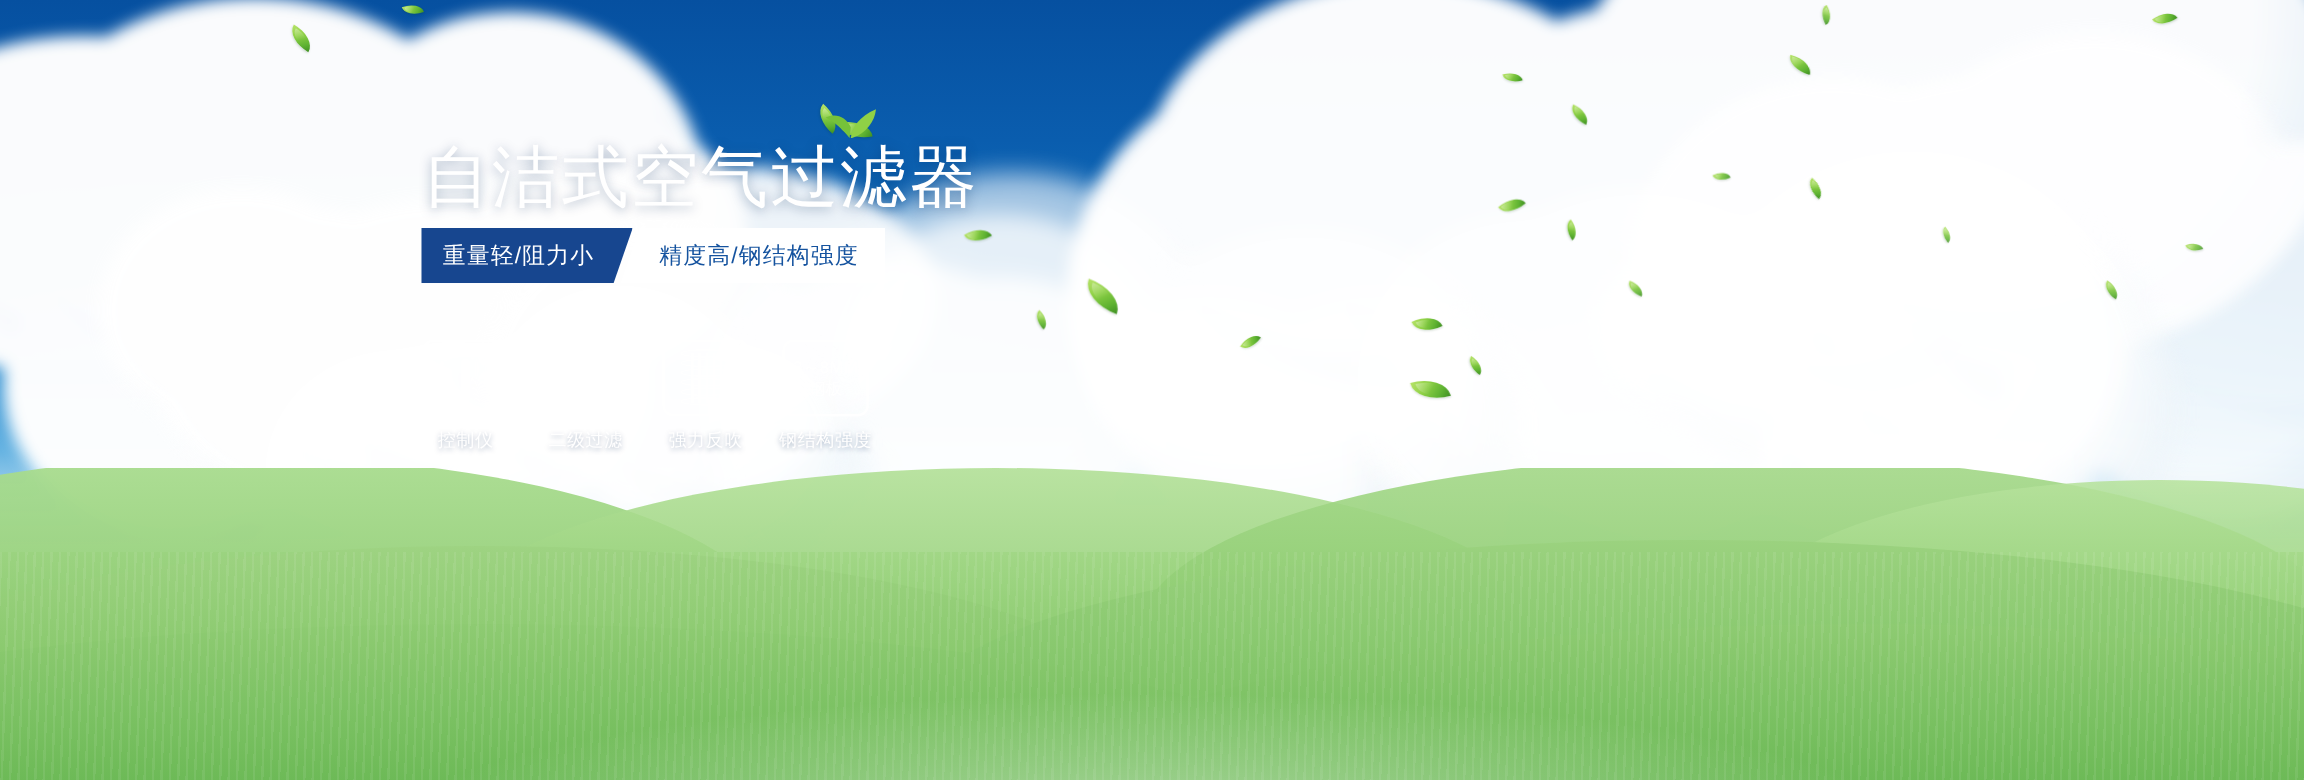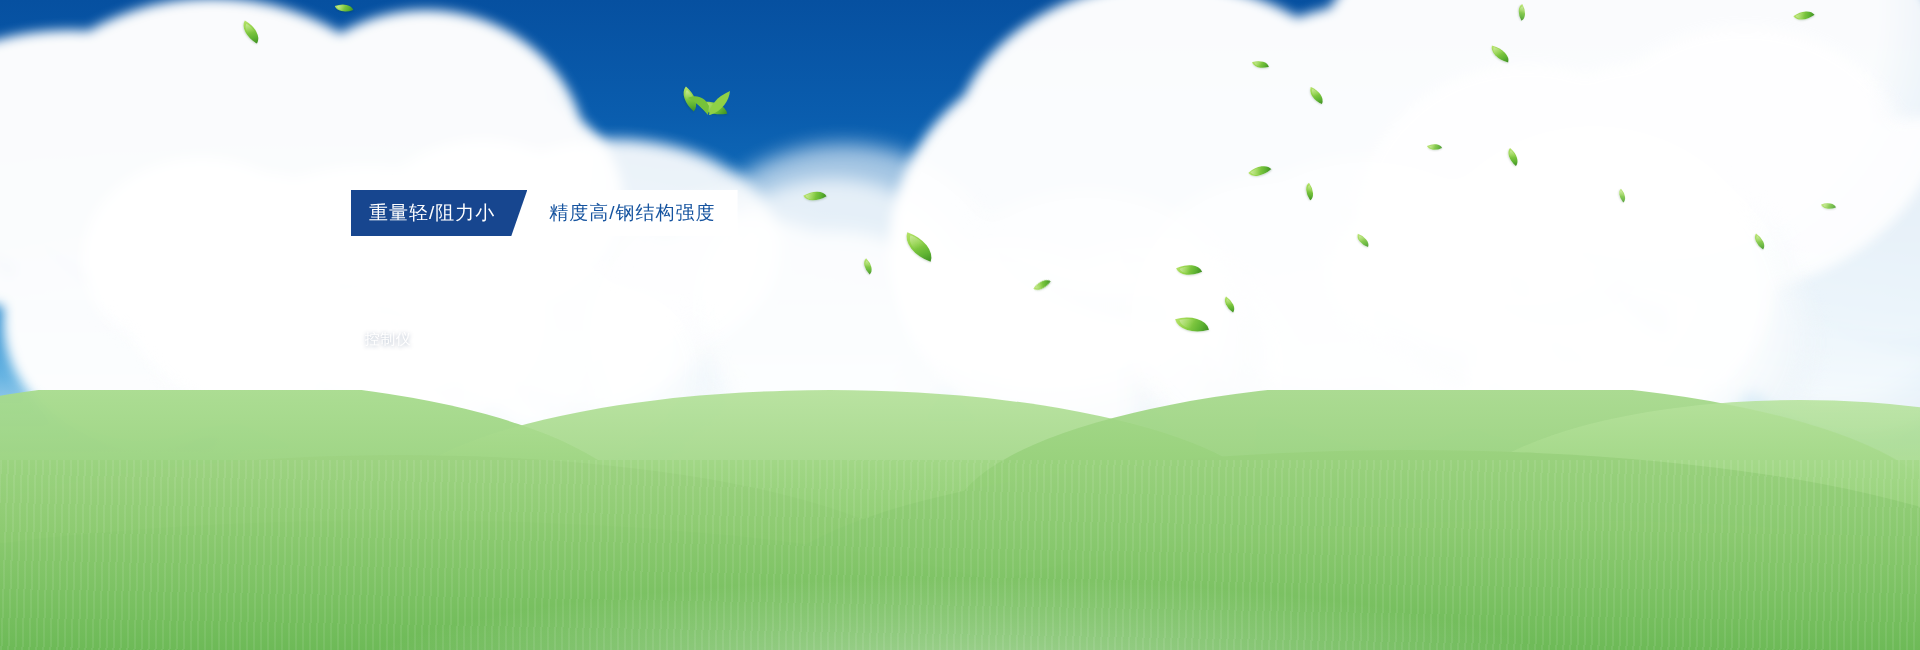--- a/index.html
+++ b/index.html
@@ -56,21 +56,21 @@
   .tabs{position:absolute;left:351px;top:190px;height:46px;display:flex;align-items:flex-end;}
   .tab{height:46px;display:flex;align-items:center;justify-content:center;
        font-size:19px;letter-spacing:1px;white-space:nowrap;position:relative;}
   .tab-blue{background:#17468f;color:#ffffff;padding:0 20px 0 18px;
             clip-path:polygon(0 0,100% 0,calc(100% - 16px) 100%,0 100%);
             padding-right:32px;}
   .tab-white{background:#ffffff;color:#15539f;padding:0 22px;margin-left:-10px;
             clip-path:polygon(16px 0,100% 0,100% 100%,0 100%);padding-left:32px;}
 
   
-  .features{position:absolute;left:352px;top:255px;display:flex;gap:28px;}
+  .features{position:absolute;left:352px;top:283px;display:flex;gap:28px;}
   .feat{width:72px;display:flex;flex-direction:column;align-items:center;}
   .feat-box{width:72px;height:64px;border:2px solid rgba(255,255,255,.92);
             border-radius:9px;display:flex;align-items:center;justify-content:center;
             position:relative;overflow:hidden;}
   .feat-text{color:#fff;font-size:14px;line-height:17px;text-align:center;white-space:pre-line;letter-spacing:.3px;}
   .feat-label{margin-top:11px;color:#ffffff;font-size:15px;letter-spacing:.5px;white-space:nowrap;
               text-shadow:0 1px 4px rgba(0,40,90,.35);}
 
   
   .dial{position:relative;width:54px;height:50px;}
@@ -258,20 +258,21 @@
       <div class="leaf" style="left: 1428px; top: 143px; width: 13px; height: 8.06px; transform: rotate(-25deg); opacity: 0.9;"></div>
       <div class="leaf" style="left: 1752px; top: 237px; width: 15px; height: 9.3px; transform: rotate(35deg); opacity: 0.9;"></div>
       <div class="leaf" style="left: 1822px; top: 202px; width: 13px; height: 8.06px; transform: rotate(-20deg); opacity: 0.85;"></div>
       <div class="leaf" style="left: 1616px; top: 192px; width: 12px; height: 7.44px; transform: rotate(50deg); opacity: 0.85;"></div>
       <div class="leaf" style="left: 700px; top: 100px; width: 26px; height: 16.12px; transform: rotate(-10deg); opacity: 1;"></div>
       <div class="leaf" style="left: 679px; top: 92px; width: 22px; height: 13.64px; transform: rotate(40deg); opacity: 1;"></div>
     </div>
 
   <div id="content">
 
+    <div class="title">自洁式空气过滤器</div>
 
     <svg class="title-leaf" viewBox="0 0 46 28">
       <path d="M22 27 C16 20 10 14 2 10 C10 6 19 9 23 18 Z" fill="#76c23a"></path>
       <path d="M23 27 C24 18 30 9 44 3 C43 13 36 23 24 27 Z" fill="#8fd146"></path>
     </svg>
 
     <div class="tabs">
       <div class="tab tab-blue">
         <span>重量轻/阻力小</span>
       </div>
@@ -312,19 +313,51 @@
               <div class="dot" style="left: 49.2504px; top: 21.8362px;"></div>
               <div class="dot" style="left: 49.3012px; top: 26.4845px;"></div>
               <div class="dot" style="left: 48.3757px; top: 31.0477px;"></div>
               <div class="dot" style="left: 46.5116px; top: 35.3394px;"></div>
               <div class="dot" style="left: 43.7851px; top: 39.1841px;"></div>
             </div>
         </div>
         <div class="feat-label">控制仪</div>
       </div>
 
-
-
+      <div class="feat">
+        <div class="feat-box">
+          <div class="feat-text">0.6～0.8
+MPA</div>
+        </div>
+        <div class="feat-label">二级过滤</div>
+      </div>
+
+      <div class="feat">
+        <div class="feat-box">
+          <div class="stack">
+            <div class="bar" style="left:9px"></div>
+            <div class="bar" style="left:15px"></div>
+            <div class="bar" style="left:21px"></div>
+            <div class="bar" style="left:27px"></div>
+            <div class="bar" style="left:33px"></div>
+            <div class="ring" style="top:0px"></div>
+            <div class="ring" style="top:8px"></div>
+            <div class="ring" style="top:16px"></div>
+            <div class="ring" style="top:24px"></div>
+            <div class="ring" style="top:32px"></div>
+            <div class="ring" style="top:40px"></div>
+          </div>
+        </div>
+        <div class="feat-label">强力反吹</div>
+      </div>
+
+      <div class="feat">
+        <div class="feat-box">
+          <div class="feat-text">3～8MM
+钢板</div>
+        </div>
+        <div class="feat-label">钢结构强度</div>
+      </div>
 
 
     </div>
   </div>
 </div>
 
 </body></html>

